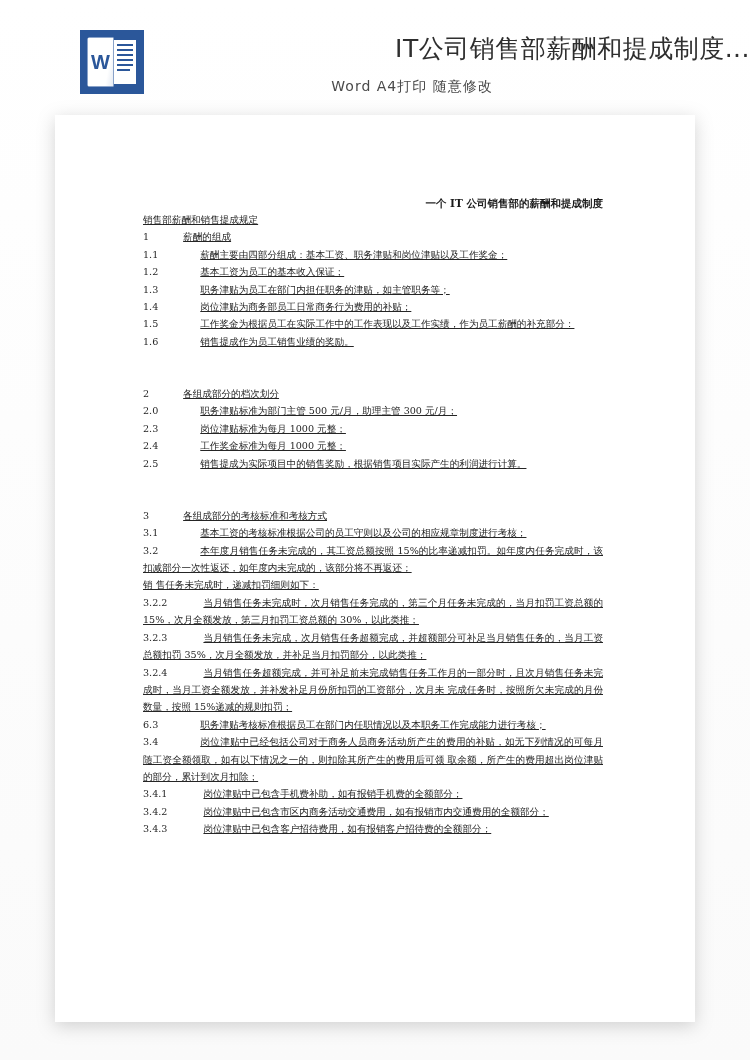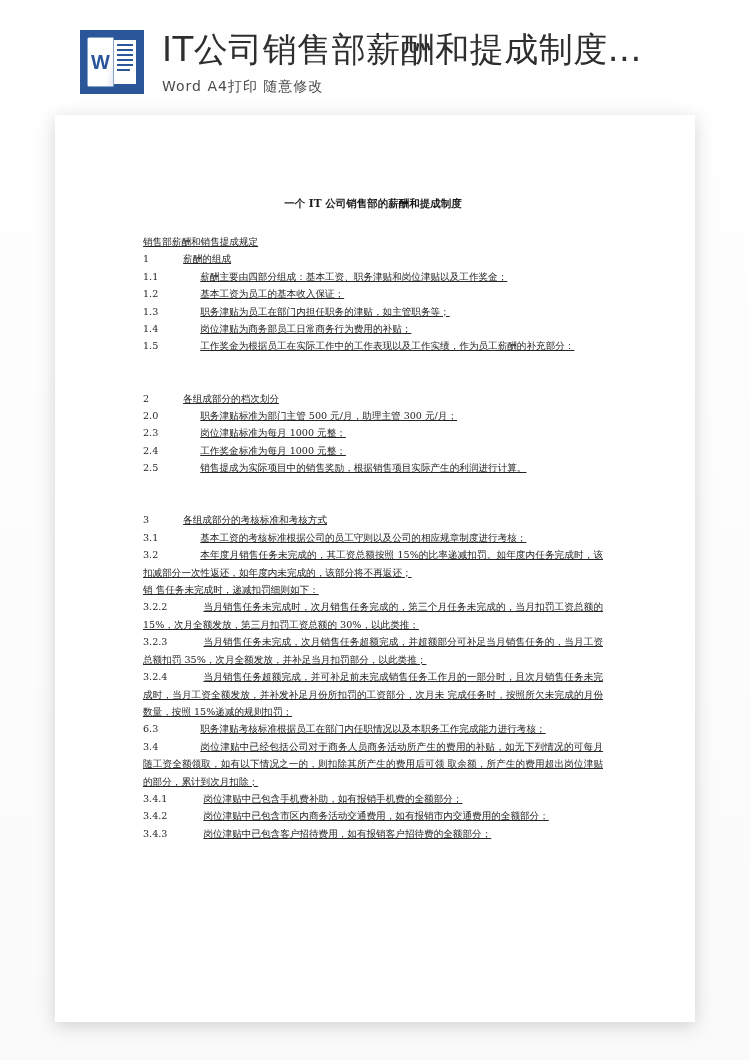--- a/index.html
+++ b/index.html
@@ -85,34 +85,35 @@
   .word-icon .page-front i.short { width: 72%; }
 
   .header-text {
     margin-left: 18px;
     padding-top: 0;
     flex: 1 1 auto;
     min-width: 0;
   }
   .doc-title {
     font-family: "DejaVu Sans", sans-serif;
-    font-size: 34px;
+    font-size: 25px;
     line-height: 40px;
     color: #2e2e2e;
     white-space: nowrap;
     overflow: hidden;
     letter-spacing: 0.5px;
+    text-align: right;
   }
   .doc-subtitle {
     margin-top: 7px;
     font-family: "DejaVu Sans", sans-serif;
     font-size: 14px;
     line-height: 20px;
     color: #4a4a4a;
-    text-align: left;
+    text-align: center;
     padding-right: 88px;
     letter-spacing: 1px;
   }
 
   
   .page-shadow-wrap {
     position: absolute;
     left: 55px;
     top: 115px;
     width: 640px;
@@ -128,27 +129,26 @@
   }
 
   .page-inner {
     position: absolute;
     left: 88px;
     top: 80px;
     width: 460px;
   }
 
   .doc-heading {
-    text-align: center;
+    text-align: right;
     font-family: "DejaVu Serif", serif;
     font-weight: bold;
     font-size: 10.5px;
     line-height: 16px;
     color: #1a1a1a;
-    margin-bottom: 22px;
   }
 
   .body-text {
     font-family: "DejaVu Serif", serif;
     font-size: 9.6px;
     line-height: 17.4px;
     color: #252525;
     text-align: justify;
     text-justify: inter-ideograph;
   }
@@ -202,20 +202,21 @@
 
         <div class="body-text">
           <p>销售部薪酬和销售提成规定</p>
           <div id="items-host">
               <p><span class="num">1</span><span class="gap-a"></span><span>薪酬的组成</span></p>
               <p><span class="num">1.1</span><span class="gap-b"></span><span>薪酬主要由四部分组成：基本工资、职务津贴和岗位津贴以及工作奖金；</span></p>
               <p><span class="num">1.2</span><span class="gap-b"></span><span>基本工资为员工的基本收入保证；</span></p>
               <p><span class="num">1.3</span><span class="gap-b"></span><span>职务津贴为员工在部门内担任职务的津贴，如主管职务等；</span></p>
               <p><span class="num">1.4</span><span class="gap-b"></span><span>岗位津贴为商务部员工日常商务行为费用的补贴；</span></p>
               <p><span class="num">1.5</span><span class="gap-b"></span><span>工作奖金为根据员工在实际工作中的工作表现以及工作实绩，作为员工薪酬的补充部分：</span></p>
+              <p><span class="num">1.6</span><span class="gap-b"></span><span>销售提成作为员工销售业绩的奖励。</span></p>
               <p class="spacer"></p>
               <p class="spacer"></p>
               <p><span class="num">2</span><span class="gap-a"></span><span>各组成部分的档次划分</span></p>
               <p><span class="num">2.0</span><span class="gap-b"></span><span>职务津贴标准为部门主管 500 元/月，助理主管 300 元/月；</span></p>
               <p><span class="num">2.3</span><span class="gap-b"></span><span>岗位津贴标准为每月 1000 元整；</span></p>
               <p><span class="num">2.4</span><span class="gap-b"></span><span>工作奖金标准为每月 1000 元整；</span></p>
               <p><span class="num">2.5</span><span class="gap-b"></span><span>销售提成为实际项目中的销售奖励，根据销售项目实际产生的利润进行计算。</span></p>
               <p class="spacer"></p>
               <p class="spacer"></p>
               <p><span class="num">3</span><span class="gap-a"></span><span>各组成部分的考核标准和考核方式</span></p>

